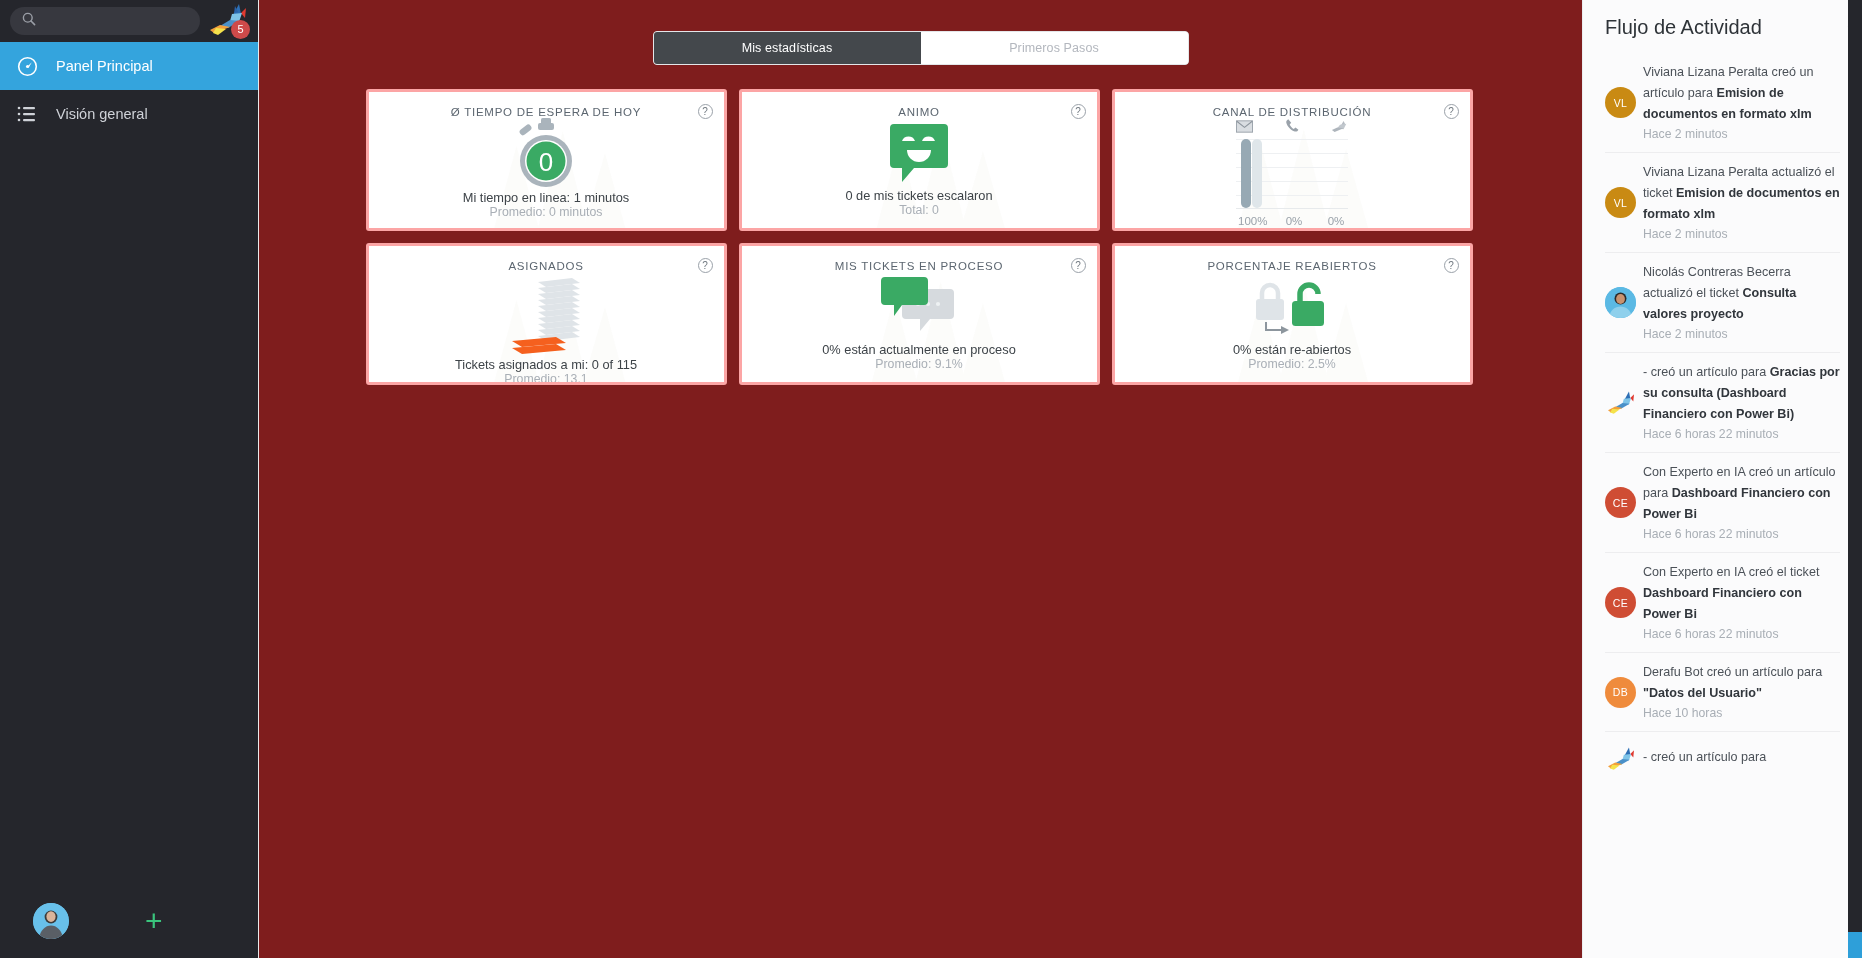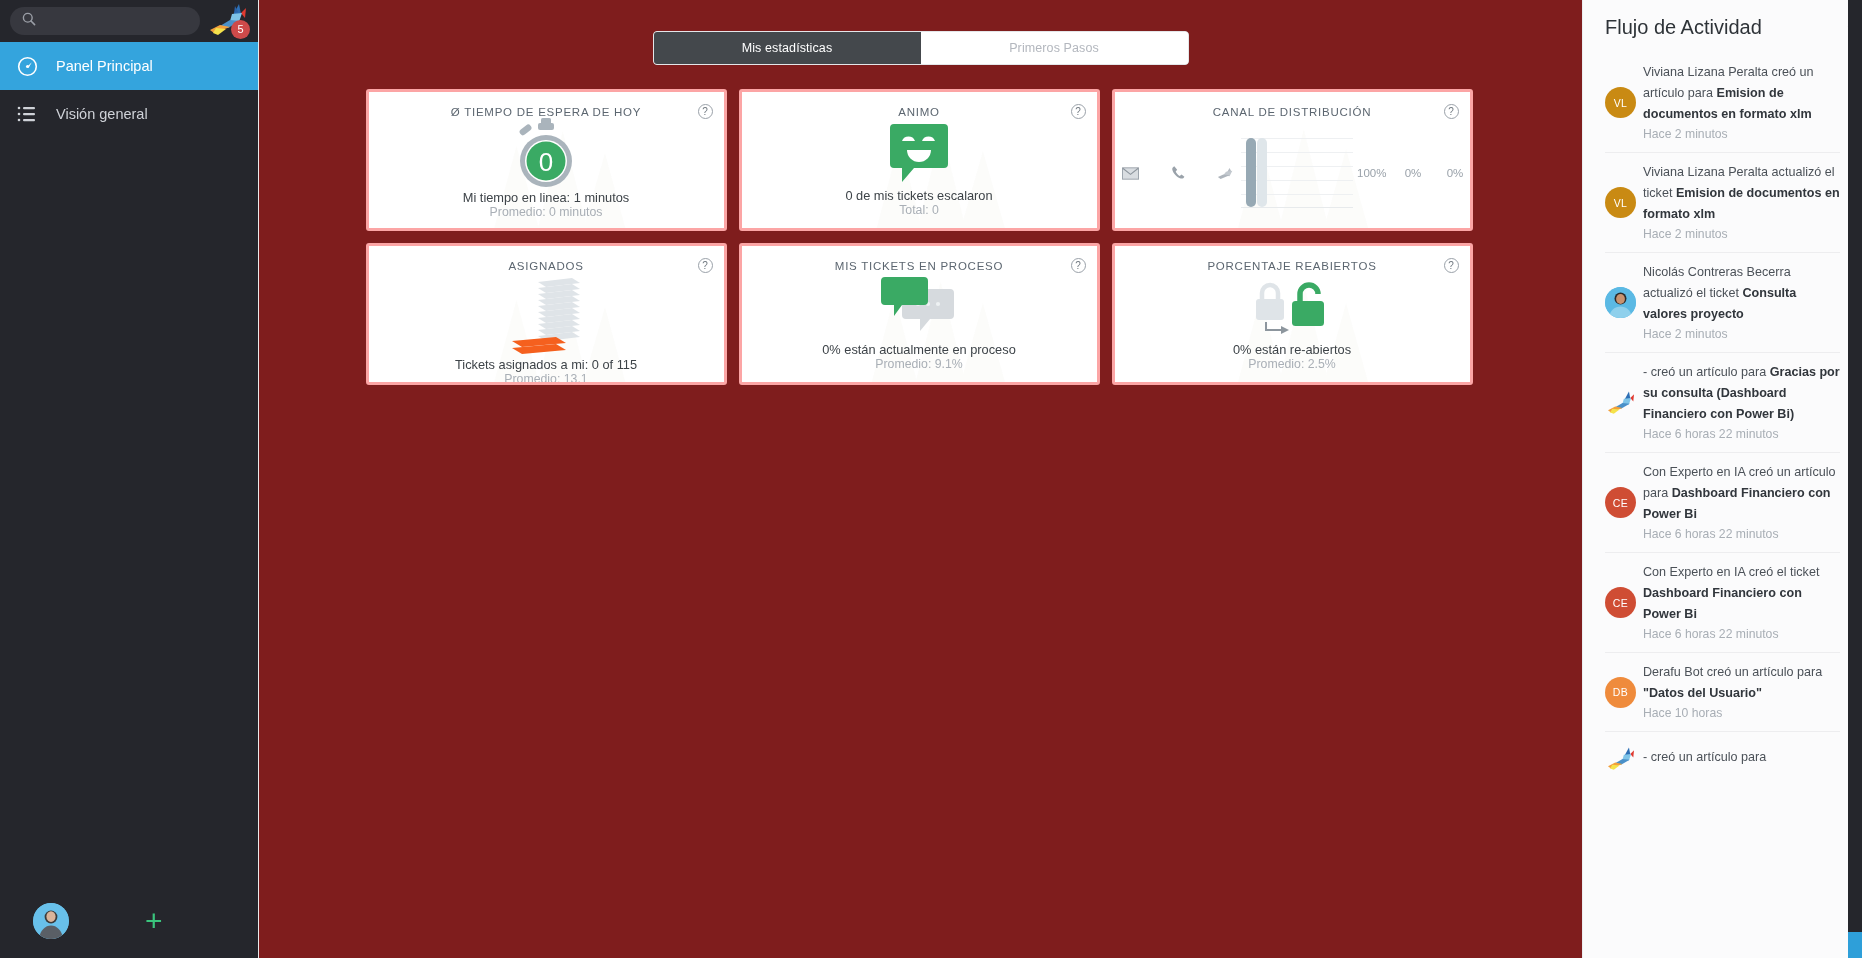--- a/index.html
+++ b/index.html
@@ -119,21 +119,21 @@
     font-size: 12.3px; color: #a9afb6; text-align: left;
     margin-top: 0; margin-bottom: 11px; z-index: 2;
   }
   
   .card-bg {
     position: absolute; left: 0; right: 0; bottom: 0; top: 0;
     z-index: 1; opacity: .55; pointer-events: none;
   }
 
   
-  .dist-chart { display: flex; flex-direction: row; align-items: center; gap: 2px; margin-top: -4px;}
+  .dist-chart { display: flex; flex-direction: column; align-items: center; gap: 2px; margin-top: -4px;}
   .dist-icons { display: flex; gap: 22px; justify-content: center; align-items: flex-end; height: 18px; }
   .dist-icons > span { width: 26px; display: flex; justify-content: center; align-items: center; }
   .dist-plot {
     width: 112px; height: 70px; position: relative;
     border-bottom: 1px solid #e7eaec; margin-top: 4px;
   }
   .grid-line { position: absolute; left: 0; right: 0; height: 1px; background: #eef0f2; }
   .dist-bars { position: absolute; left: 0; bottom: 0; display: flex; gap: 18px; align-items: flex-end; height: 100%; padding-left: 2px; }
   .bar-pair { width: 26px; display: flex; gap: 1px; justify-content:center; align-items: flex-end; height: 100%; }
   .bar { width: 10px; border-radius: 5px; }

